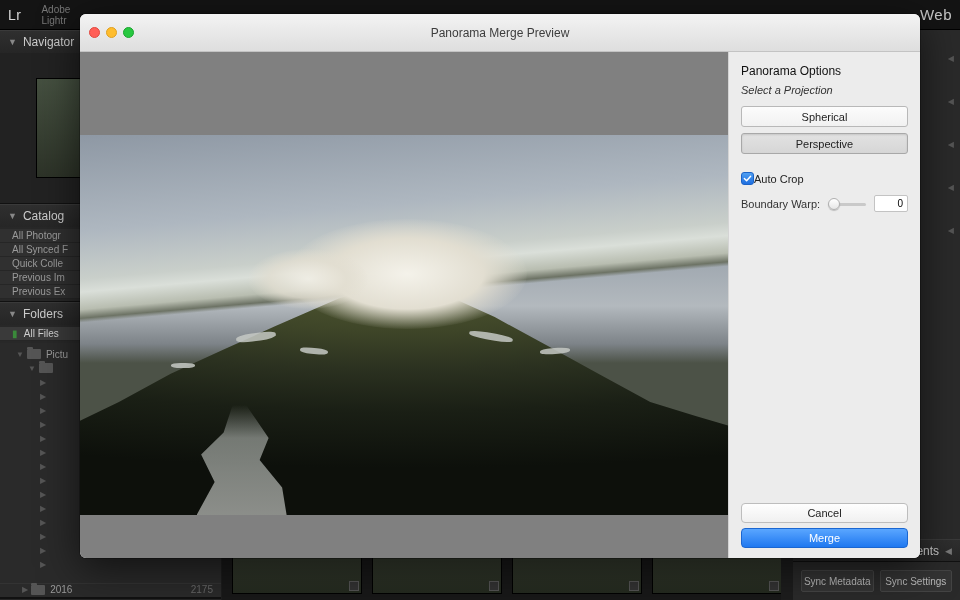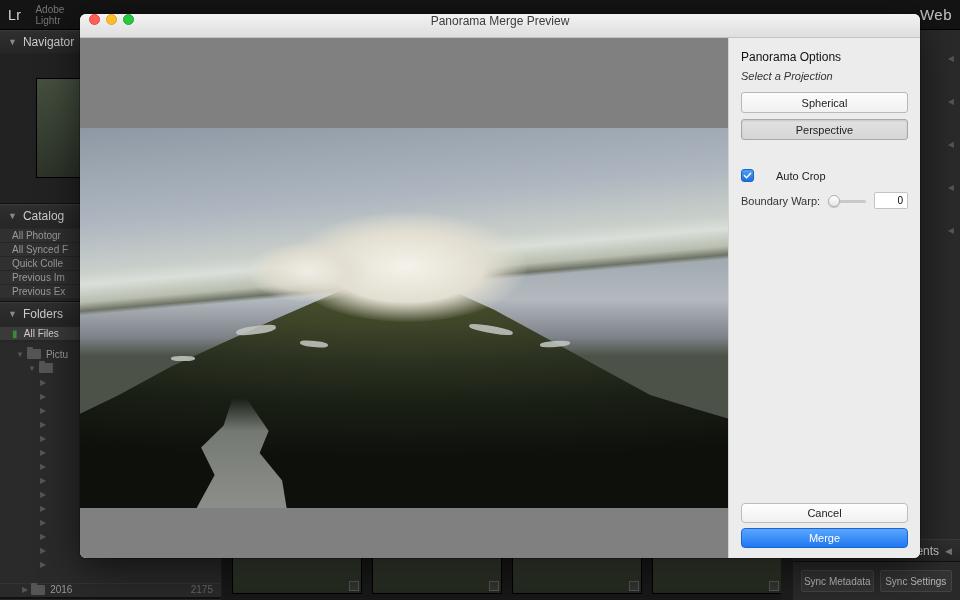--- a/index.html
+++ b/index.html
@@ -1,21 +1,21 @@
 <!DOCTYPE html>
 <html><head>
 <meta charset="utf-8">
 <style>
   * { margin:0; padding:0; box-sizing:border-box; font-family:"Helvetica Neue",Helvetica,Arial,sans-serif; }
   body { width:960px; height:600px; overflow:hidden; background:#1c1c1c; position:relative; }
 
   
   .lr { position:absolute; inset:0; background:#232323; color:#aaa; font-size:11px; }
   .lr-topbar { height:30px; background:#141414; display:flex; align-items:center; padding:0 8px; justify-content:space-between; border-bottom:1px solid #000;}
-  .lr-logo { display:flex; align-items:center; gap:16px; }
+  .lr-logo { display:flex; align-items:center; gap:22px; }
   .lr-logo-mark { color:#d8d8d8; font-size:14px; font-weight:500; letter-spacing:0.5px;}
   .lr-logo-sub { color:#777; font-size:10px; position:relative; left:-2px; }
   .lr-top-right { color:#c9c9c9; font-size:15px; letter-spacing:0.5px;}
   .lr-body { position:absolute; top:30px; bottom:0; left:0; right:0; display:flex; }
 
   
   .left-panel { width:222px; background:#2a2a2a; display:flex; flex-direction:column; border-right:1px solid #111; position:relative;}
   .lp-strip { position:absolute; right:-12px; top:0; bottom:0; width:12px; background:#1d1d1d;}
   .lp-section { border-top:1px solid #3a3a3a; border-bottom:1px solid #111;}
   .lp-header { height:22px; display:flex; align-items:center; padding:0 8px; background:linear-gradient(#2f2f2f,#262626); color:#ccc; font-size:12px;}
@@ -45,21 +45,21 @@
   .rp-strip { position:absolute; left:-12px; top:0; bottom:0; width:12px; background:#1d1d1d;}
   .rp-spacer { flex:1; }
   .rp-header { height:22px; display:flex; align-items:center; justify-content:flex-end; padding:0 8px; color:#ccc; font-size:12px; background:linear-gradient(#2f2f2f,#262626); border-top:1px solid #3a3a3a;}
   .rp-buttons { display:flex; gap:6px; padding:8px; border-top:1px solid #111;}
   .rp-btn { flex:1; height:22px; background:#343434; border:1px solid #444; color:#bbb; font-size:10px; border-radius:2px; display:flex; align-items:center; justify-content:center; cursor:pointer;}
   .collapse-arr { color:#555; font-size:8px; padding:4px 3px;}
   .rp-markers { display:flex; flex-direction:column; gap:26px; padding:20px 3px 0 0; align-items:flex-end;}
 
   
   .modal { position:absolute; left:80px; top:14px; width:840px; height:544px; background:#ececec; border-radius:6px; box-shadow:0 10px 40px rgba(0,0,0,0.6),0 0 0 1px rgba(0,0,0,0.25); display:flex; flex-direction:column; overflow:hidden;}
-  .modal-titlebar { height:24px; background:linear-gradient(#f3f3f3,#dedede); border-bottom:1px solid #c3c3c3; display:flex; align-items:flex-start; position:relative;}
+  .modal-titlebar { height:38px; background:linear-gradient(#f3f3f3,#dedede); border-bottom:1px solid #c3c3c3; display:flex; align-items:center; position:relative;}
   .traffic { display:flex; gap:6px; padding-left:9px;}
   .tl { width:11px; height:11px; border-radius:50%; }
   .tl.red{background:#ff5f57;border:0.5px solid #e1483f;}
   .tl.yel{background:#ffbd2e;border:0.5px solid #e0a020;}
   .tl.grn{background:#28c840;border:0.5px solid #1ba52f;}
   .modal-title { position:absolute; left:0; right:0; text-align:center; font-size:12px; color:#3d3d3d; pointer-events:none;}
   .modal-body { flex:1; display:flex; }
 
   .preview-area { flex:1; background:#808080; display:flex; align-items:center; justify-content:center; padding:0;}
   .preview-canvas { width:100%; height:380px; background:#3a4330; position:relative; overflow:hidden; margin-top:40px;}
@@ -83,21 +83,21 @@
   .river { position:absolute; left:18%; bottom:0; width:90px; height:110px;
     background:linear-gradient(180deg,rgba(180,186,182,0)0%,#9ea39e 30%,#b0b4af 60%,#c2c4c0 100%);
     clip-path:polygon(40% 0%,55% 0%,80% 30%,70% 50%,95% 75%,100% 100%,0% 100%,20% 70%,5% 45%,30% 25%);
     opacity:0.7;}
 
   .options { width:192px; background:#ececec; border-left:1px solid #d4d4d4; padding:12px 12px 10px; display:flex; flex-direction:column; font-size:11px; color:#222;}
   .opt-title { font-size:12px; color:#111; margin-bottom:6px;}
   .opt-sub { color:#333; margin-bottom:10px;font-style:italic;}
   .proj-btn { height:21px; border:1px solid #b8b8b8; border-radius:3px; margin-bottom:6px; display:flex; align-items:center; justify-content:center; font-size:11px; color:#222; cursor:pointer; background:linear-gradient(#fcfcfc,#f1f1f1);}
   .proj-btn.active { background:linear-gradient(#e2e2e2,#d6d6d6); border-color:#a8a8a8; box-shadow:inset 0 1px 2px rgba(0,0,0,0.12);}
-  .opt-row { display:flex; align-items:center; gap:22px; margin-top:23px;}
+  .opt-row { display:flex; align-items:center; gap:0; margin-top:12px;}
   .chk { width:13px; height:13px; border-radius:3px; background:linear-gradient(#4f9ff2,#1f6fe0); display:flex; align-items:center; justify-content:center; color:#fff; font-size:10px; border:0.5px solid #1b63c8;}
   .slider-row { display:flex; align-items:center; gap:8px; margin-top:10px;}
   .slider-label{color:#333;white-space:nowrap;}
   .slider { flex:1; height:14px; position:relative; cursor:pointer;}
   .slider-track{position:absolute;left:0;right:0;top:6px;height:3px;background:#c9c9c9;border-radius:2px;}
   .slider-thumb{position:absolute;left:0;top:1px;width:12px;height:12px;border-radius:50%;background:linear-gradient(#fff,#e6e6e6);border:1px solid #b0b0b0;box-shadow:0 1px 1px rgba(0,0,0,0.2);}
   .slider-val { width:34px; height:17px; border:1px solid #c3c3c3; background:#fff; font-size:10px; text-align:right; padding:1px 4px; border-radius:2px;}
   .opt-spacer { flex:1; }
   .dlg-btn { height:20px; border:1px solid #bdbdbd; border-radius:4px; margin-top:5px; display:flex; align-items:center; justify-content:center; font-size:11px; cursor:pointer; background:linear-gradient(#fefefe,#f0f0f0); color:#222;}
   .dlg-btn.primary { background:linear-gradient(#5aa6ff,#1f78f0); border-color:#1a66d1; color:#fff;}

